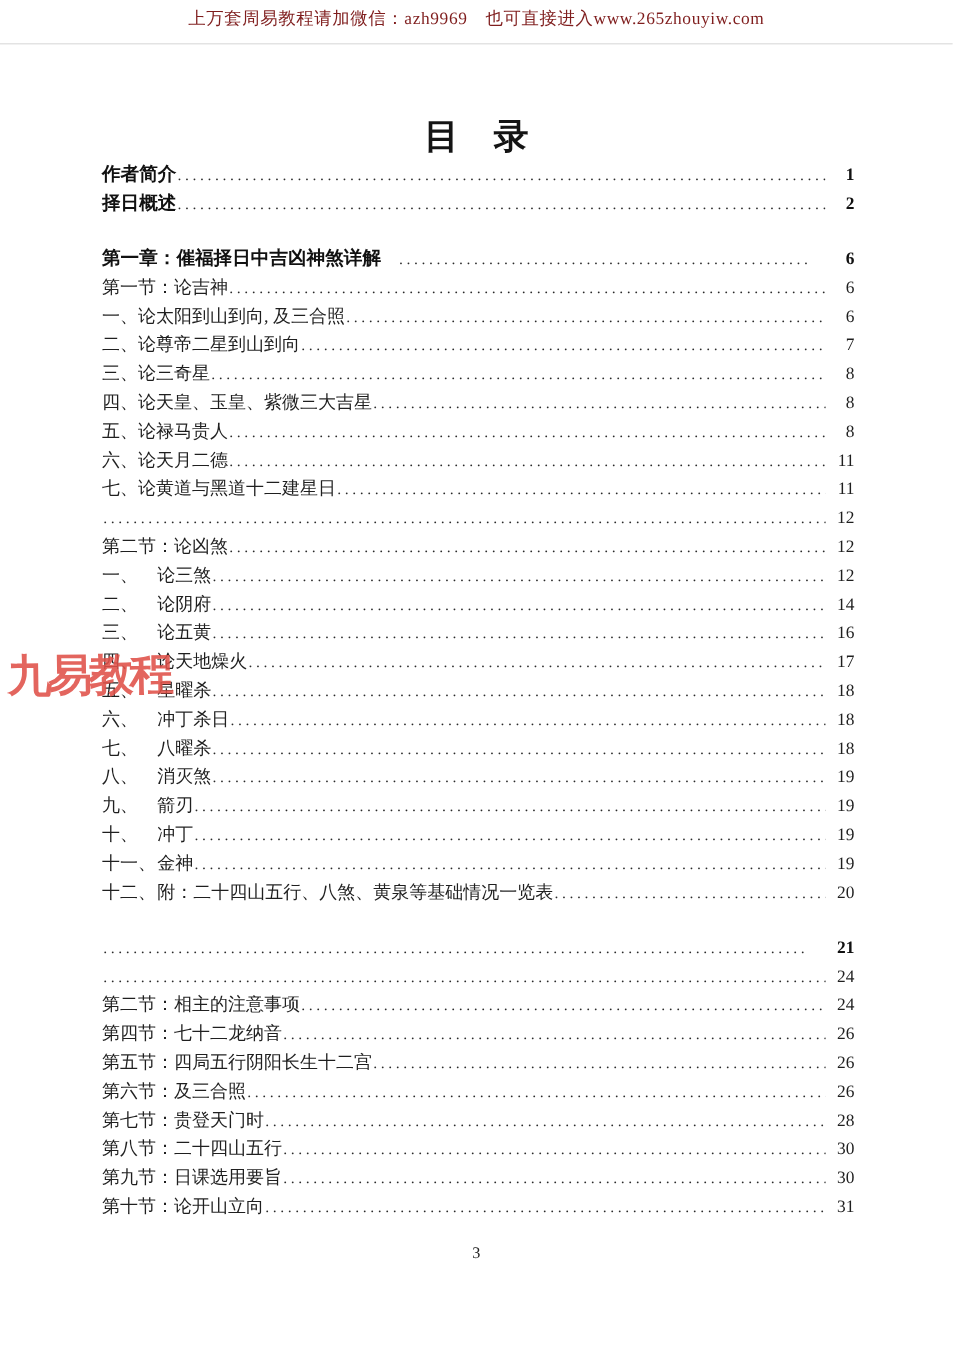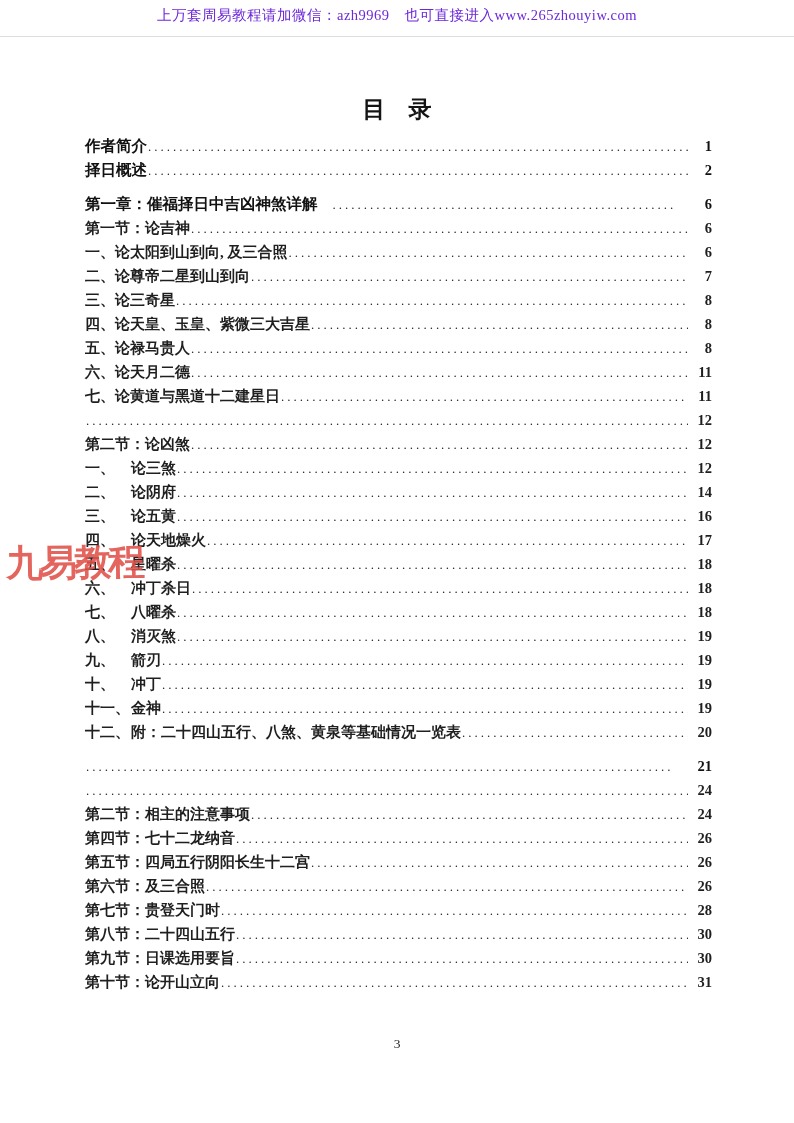--- a/index.html
+++ b/index.html
@@ -10,51 +10,50 @@
     font-family: "Liberation Serif", serif;
     color: #1f1f1f;
     overflow: hidden;
   }
   .page { position: absolute; inset: 0; }
 
   .promo {
     position: absolute; top: 6px; left: 0; right: 0;
     text-align: center;
     font-size: 14.5px;
-    color: #6d28d9;
+    color: #7f1d1d;
     letter-spacing: 0.5px;
   }
   .rule {
     position: absolute; top: 36px; left: 0; right: 0;
     border-top: 1px solid #dddddd;
     height: 0;
   }
 
   .doc-title {
     position: absolute; top: 94px; left: 0; right: 0;
     text-align: center;
-    font-size: 23px;
+    font-size: 29px;
     font-weight: bold;
     color: #141414;
   }
 
   .toc {
     position: absolute;
     top: 134px; left: 85px; right: 82px;
   }
   .toc-row {
     display: flex;
     align-items: baseline;
     height: 24px;
     font-size: 15px;
     line-height: 24px;
     white-space: nowrap;
-    font-weight: bold;
-  }
-  .toc-row.gap { margin-top: 10px; gap: 14px; }
+  }
+  .toc-row.gap { margin-top: 22px; gap: 14px; }
   .toc-row.bold { font-weight: bold; font-size: 15.5px; color: #111; }
   .toc-num {
     display: inline-block;
     min-width: 46px;
     flex: none;
   }
   .toc-label { flex: none; }
   .toc-dots {
     flex: 1 1 auto;
     overflow: hidden;

